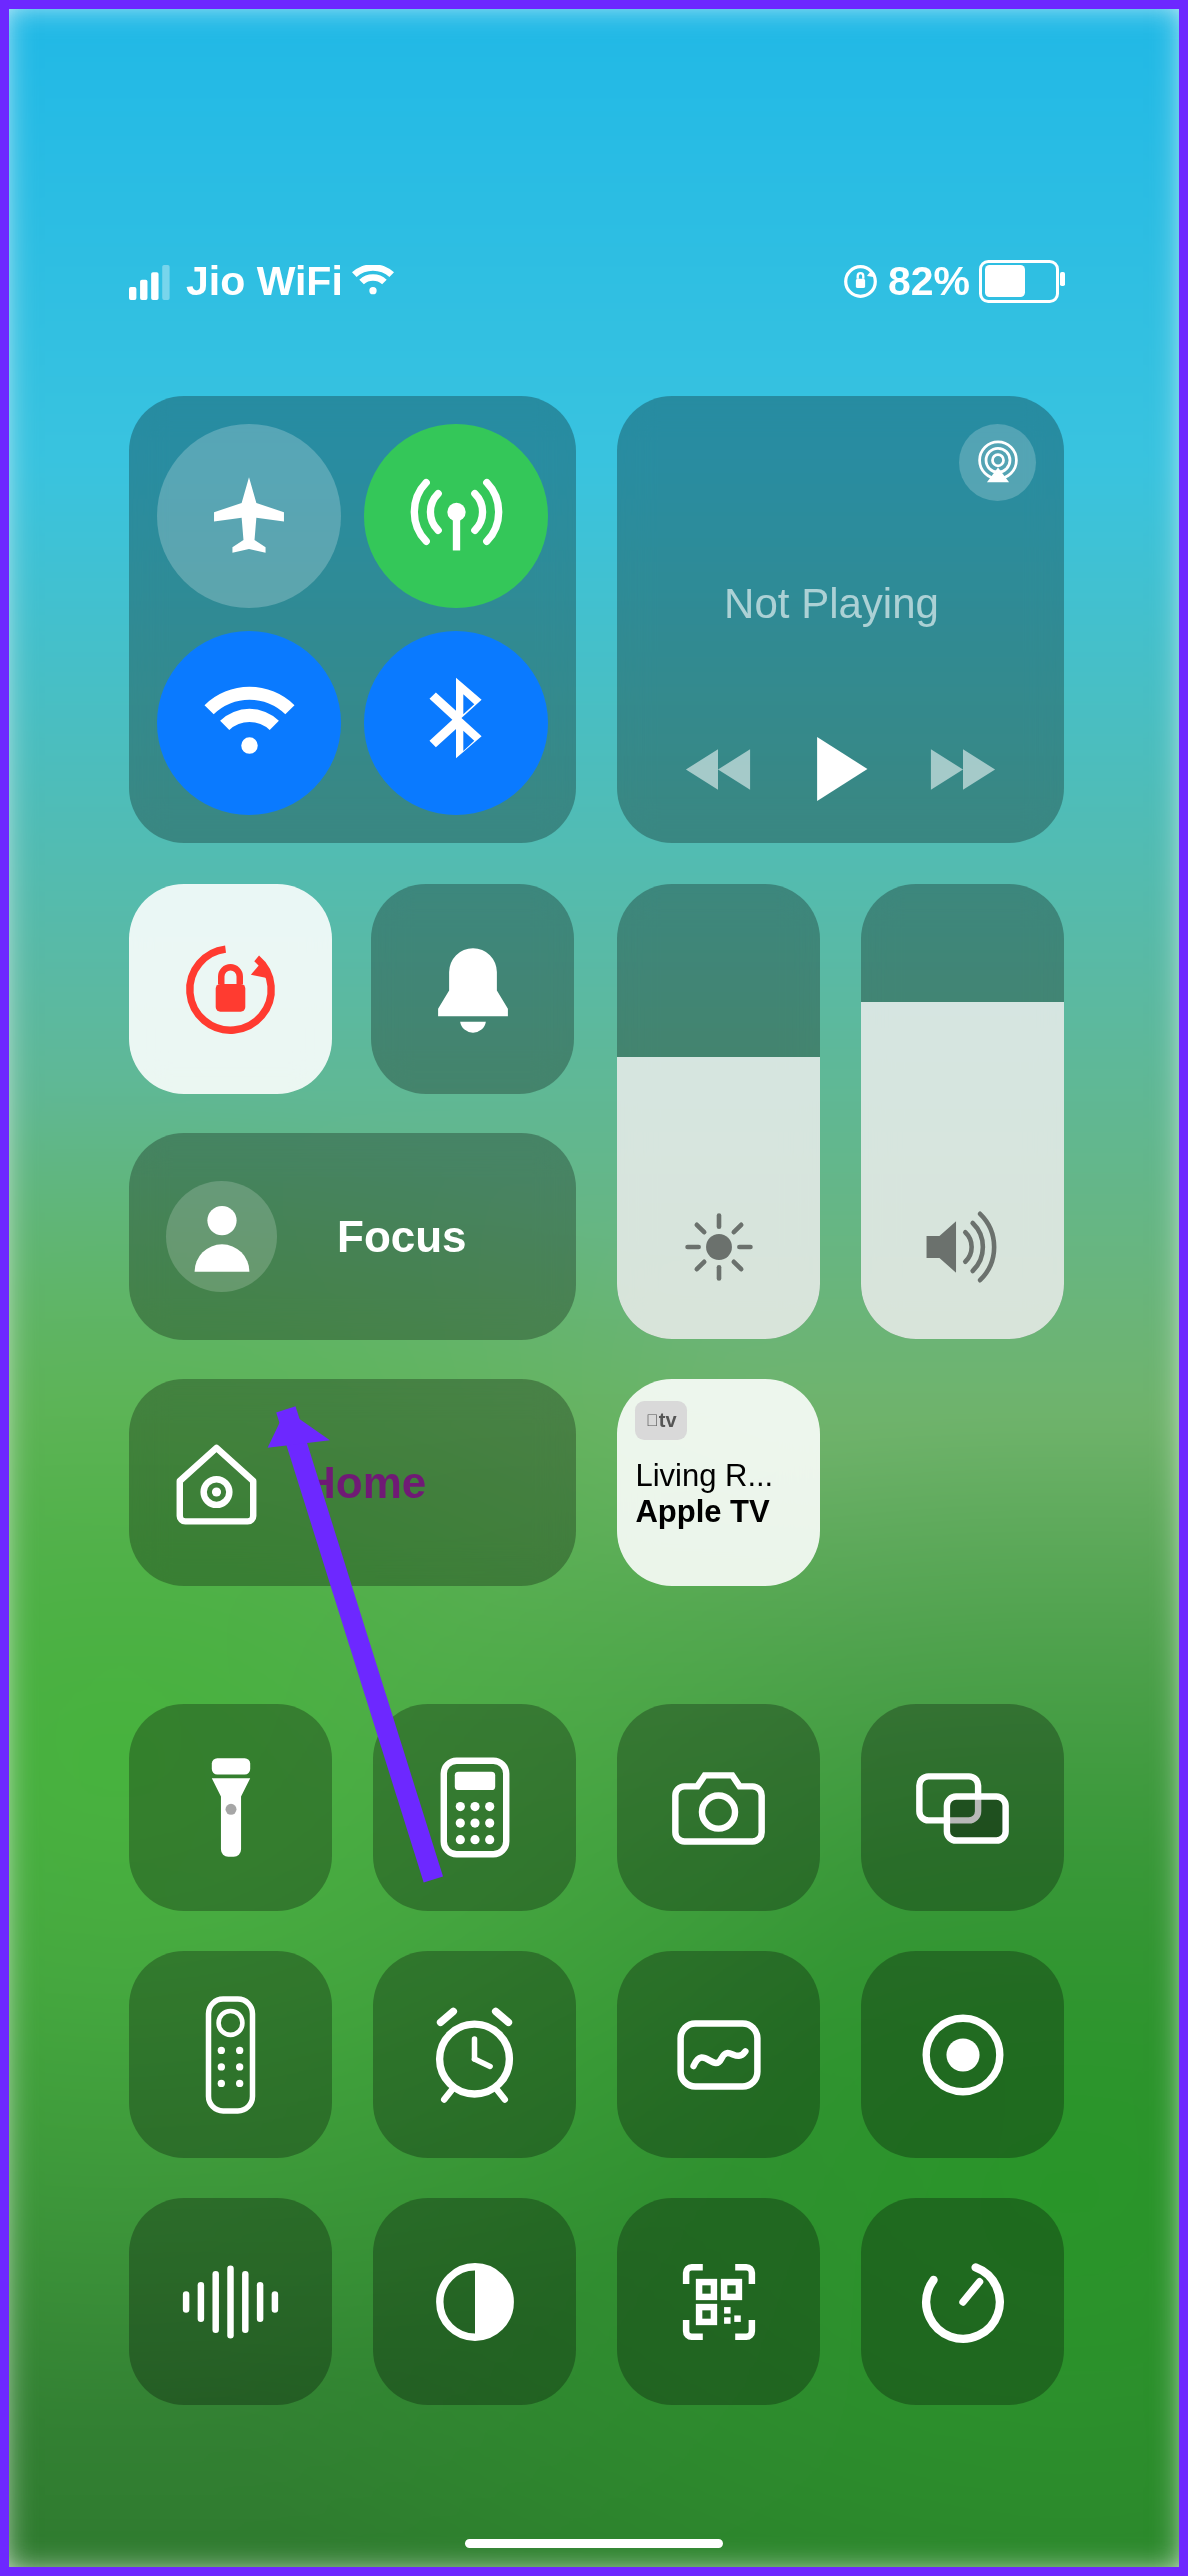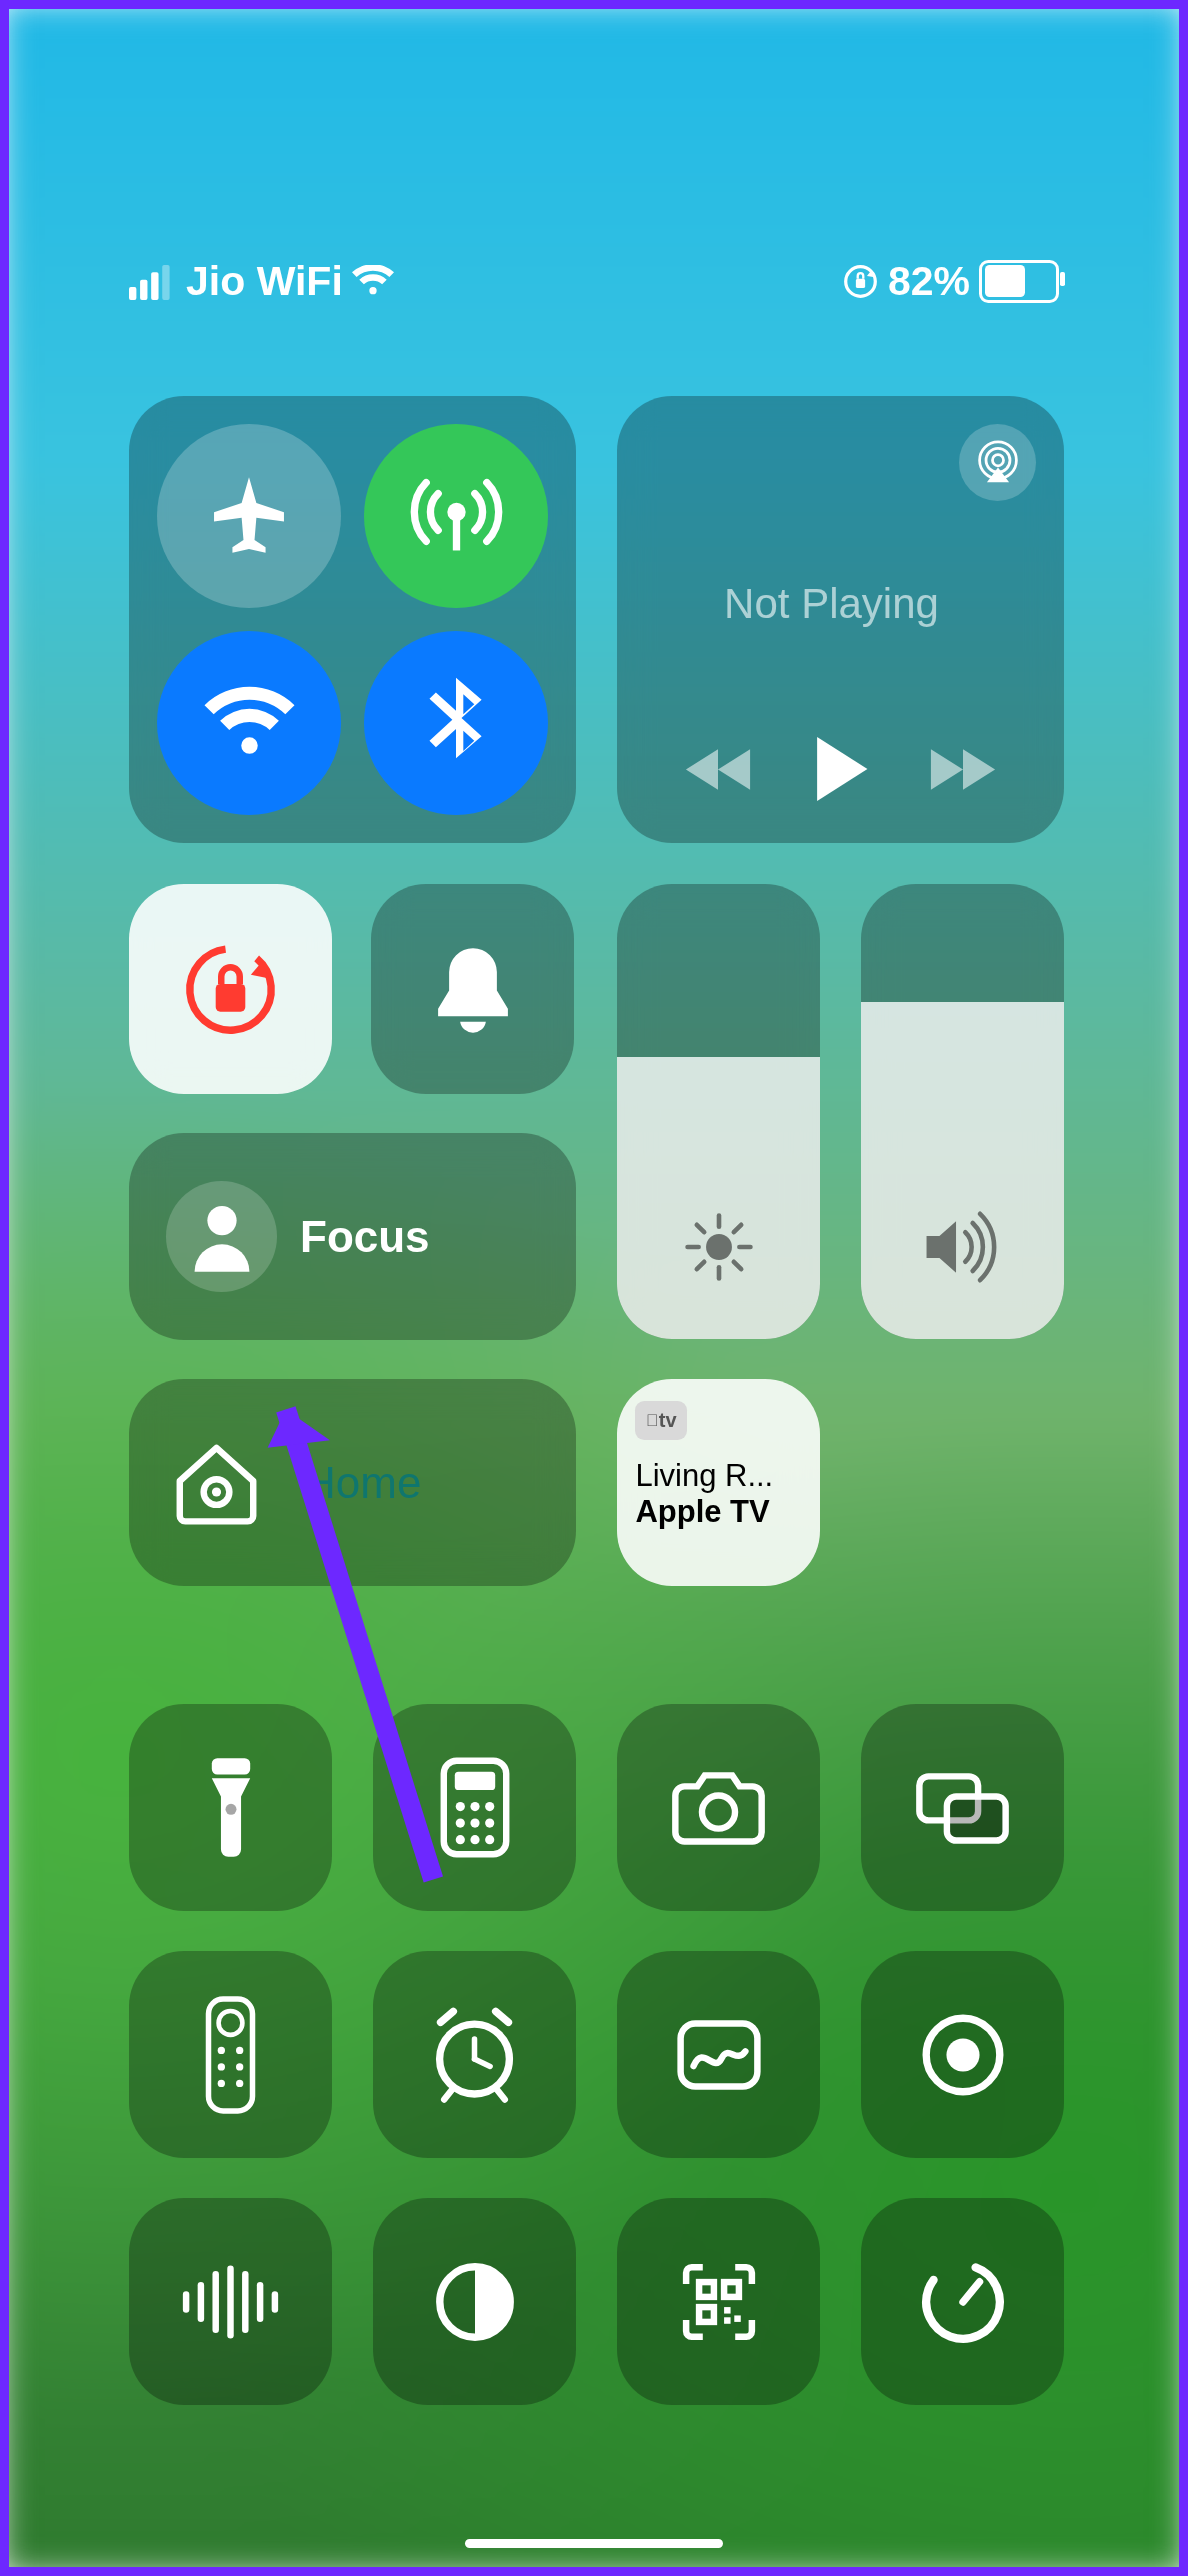--- a/index.html
+++ b/index.html
@@ -29,24 +29,24 @@
   #media .controls{position:absolute;bottom:37px;left:0;right:0;display:flex;justify-content:space-around;align-items:center;padding:0 37px}
   
   #lock{left:0;top:488px;width:203px;height:210px;display:flex;align-items:center;justify-content:center}
   #silent{left:242px;top:488px;width:203px;height:210px;display:flex;align-items:center;justify-content:center}
   #bright{left:488px;top:488px;width:203px;height:455px;overflow:hidden}
   #vol{left:732px;top:488px;width:203px;height:455px;overflow:hidden}
   .slider-fill{position:absolute;left:0;right:0;bottom:0;background:rgba(255,255,255,.78)}
   .slider-icon{position:absolute;left:0;right:0;bottom:55px;display:flex;justify-content:center;color:rgba(0,0,0,.55)}
   #focus{left:0;top:737px;width:447px;height:207px;display:flex;align-items:center}
   #focus .ficon{width:111px;height:111px;margin-left:37px;background:rgba(255,255,255,.18);border-radius:50%;display:flex;align-items:center;justify-content:center}
-  #focus .flabel{color:#fff;font-size:44px;font-weight:600;margin-left:23px}
+  #focus .flabel{color:#fff;font-size:44px;font-weight:600;margin-left:60px}
   #home{left:0;top:983px;width:447px;height:207px;display:flex;align-items:center}
   #home .hicon{margin-left:37px}
-  #home .hlabel{color:#0f766e;font-size:44px;font-weight:400;margin-left:37px}
+  #home .hlabel{color:#701a75;font-size:44px;font-weight:700;margin-left:37px}
   #tv{left:488px;top:983px;width:203px;height:207px;padding:22px 18.4px;box-sizing:border-box}
   #tv .badge{width:52px;height:39px;background:#d9d9d9;border-radius:9.2px;display:flex;align-items:center;justify-content:center;color:#555;font-size:20px;font-weight:700}
   #tv .l1{margin-top:18.4px;font-size:31px;color:#000;font-weight:500;white-space:nowrap;overflow:hidden;text-overflow:ellipsis}
   #tv .l2{font-size:31px;color:#000;font-weight:700}
   
   .grid{position:absolute;left:0;top:1308px;width:935px}
   .gbtn{position:absolute;width:203px;height:207px;background:rgba(0,0,0,.28);border-radius:55px;display:flex;align-items:center;justify-content:center}
   
   .arrow{position:absolute;pointer-events:none}
   .homebar{position:absolute;bottom:28px;left:50%;transform:translateX(-50%);width:258px;height:9.2px;background:#fff;border-radius:5.5px}

